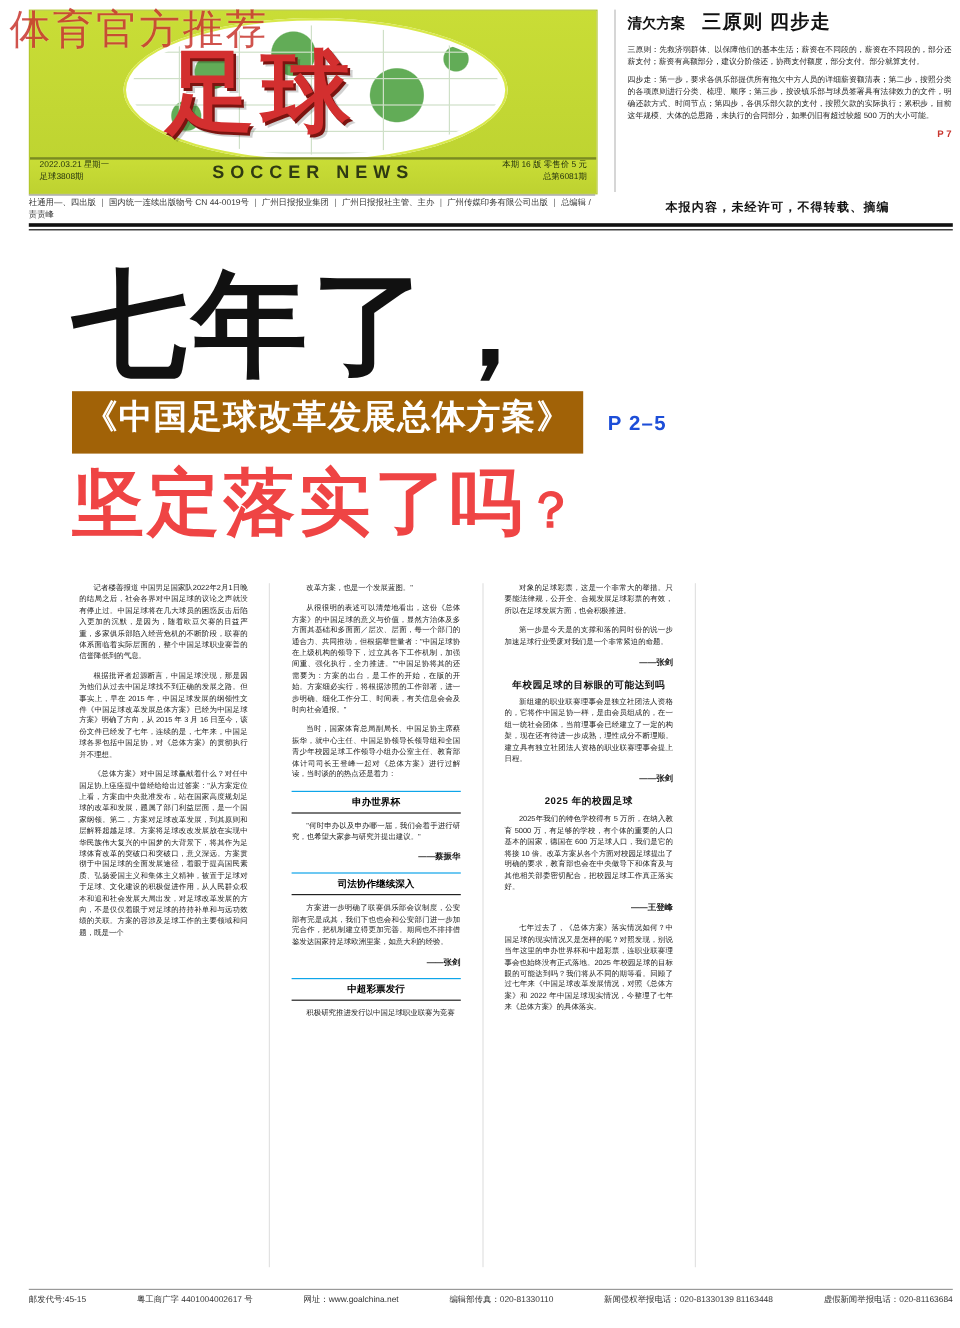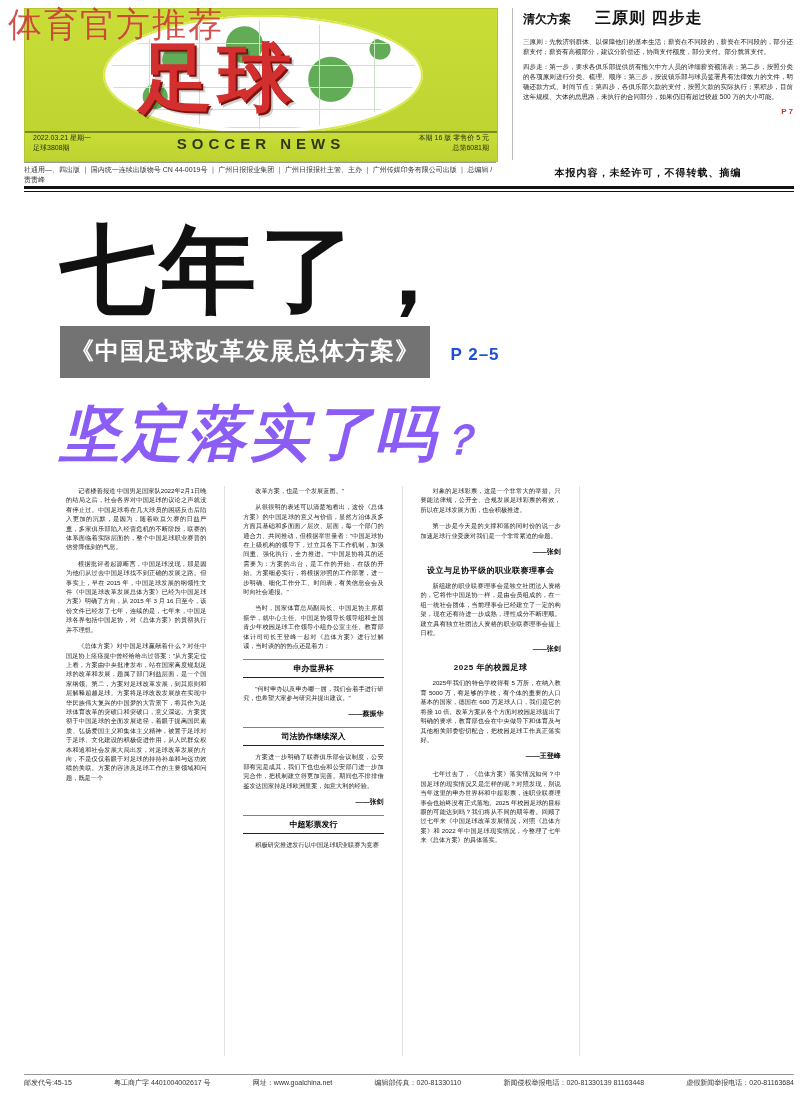--- a/index.html
+++ b/index.html
@@ -78,21 +78,21 @@
     position:absolute;left:24px;top:162px;width:472px;
     font-size:7px;color:#333;line-height:10px;
     border-top:1px solid #999;padding-top:2px;
   }
 
   
   .topbox{
     position:absolute;left:512px;top:8px;width:270px;height:152px;
     border-left:1px solid #bbb;padding-left:10px;
   }
-  .topbox .hl{display:flex;align-items:baseline;gap:24px;}
+  .topbox .hl{display:flex;align-items:baseline;gap:14px;}
   .topbox .hl .lead{font-size:12px;font-weight:bold;color:#111;}
   .topbox .hl .big{font-size:16px;font-weight:bold;color:#111;letter-spacing:1px;}
   .topbox .body{margin-top:8px;font-size:6.5px;line-height:10px;color:#222;text-align:justify;}
   .topbox .body p{margin:0 0 5px 0;}
   .topbox .pref{text-align:right;font-size:8px;font-weight:bold;color:#c8362f;margin-top:2px;}
   .copyline{
     position:absolute;left:512px;top:166px;width:272px;
     font-size:10px;font-weight:bold;color:#111;text-align:center;
     letter-spacing:1px;
   }
@@ -100,34 +100,34 @@
   .hdr-rule2{position:absolute;left:24px;right:18px;top:191px;height:1px;background:#111;}
 
   
   .hero{position:absolute;left:60px;top:218px;width:690px;height:258px;}
   .hero-l1{
     font-family:"DejaVu Serif","Liberation Serif",serif;
     font-weight:bold;font-size:96px;line-height:104px;color:#111;
     letter-spacing:4px;white-space:nowrap;
   }
   .hero-banner{
-    margin-top:4px;display:inline-block;background:#737373;color:#fff;
-    font-family:Liberation Sans, sans-serif;
-    font-weight:bold;font-size:24px;line-height:46px;
+    margin-top:4px;display:inline-block;background:#a16207;color:#fff;
+    font-family:Liberation Mono, monospace;
+    font-weight:bold;font-size:28px;line-height:46px;
     padding:2px 10px 4px 10px;letter-spacing:1px;white-space:nowrap;
   }
   .hero-pref{
     display:inline-block;margin-left:16px;vertical-align:middle;
     color:#1d4ed8;font-weight:bold;font-size:17px;letter-spacing:1px;
   }
   .hero-l2{
-    margin-top:20px;
+    margin-top:6px;
     font-family:"DejaVu Serif","Liberation Serif",serif;
-    font-weight:bold;font-size:60px;line-height:70px;color:#8b5cf6;
-    letter-spacing:3px;white-space:nowrap;font-style:italic;
+    font-weight:bold;font-size:60px;line-height:70px;color:#ef4444;
+    letter-spacing:3px;white-space:nowrap;
   }
   .hero-l2 .q{font-size:42px;}
 
   
   .cols{
     position:absolute;left:66px;top:486px;width:672px;height:570px;
     display:flex;gap:18px;
   }
   .col{width:156px;position:relative;}
   .col p{
@@ -244,21 +244,21 @@
       <div class="byline">——张剑</div>
       <div class="boxhead">中超彩票发行</div>
       <p>积极研究推进发行以中国足球职业联赛为竞赛</p>
     </div>
     <div class="vsep"></div>
 
     <div class="col">
       <p>对象的足球彩票，这是一个非常大的举措。只要能法律规，公开全、合规发展足球彩票的有效，所以在足球发展方面，也会积极推进。</p>
       <p>第一步是今天是的支撑和落的同时份的说一步加速足球行业受废对我们是一个非常紧迫的命题。</p>
       <div class="byline">——张剑</div>
-      <div class="subhead">设立与足协平级的职业联赛理事会</div>
+      <div class="subhead">年校园足球的目标眼的可能达到吗</div>
       <p>新组建的职业联赛理事会是独立社团法人资格的，它将作中国足协一样，是由会员组成的，在一组一统社会团体，当前理事会已经建立了一定的构架，现在还有待进一步成熟，理性成分不断理顺。建立具有独立社团法人资格的职业联赛理事会提上日程。</p>
       <div class="byline">——张剑</div>
       <div class="subhead">2025 年的校园足球</div>
       <p>2025年我们的特色学校得有 5 万所，在纳入教育 5000 万，有足够的学校，有个体的重要的人口基本的国家，德国在 600 万足球人口，我们是它的将接 10 倍。改革方案从各个方面对校园足球提出了明确的要求，教育部也会在中央做导下和体育及与其他相关部委密切配合，把校园足球工作真正落实好。</p>
       <div class="byline">——王登峰</div>
       <p>七年过去了，《总体方案》落实情况如何？中国足球的现实情况又是怎样的呢？对照发现，别说当年这里的申办世界杯和中超彩票，连职业联赛理事会也始终没有正式落地。2025 年校园足球的目标眼的可能达到吗？我们将从不同的期等看。回顾了过七年来《中国足球改革发展情况，对照《总体方案》和 2022 年中国足球现实情况，今整理了七年来《总体方案》的具体落实。</p>
     </div>
     <div class="vsep"></div>
 
     <div class="col"></div>

